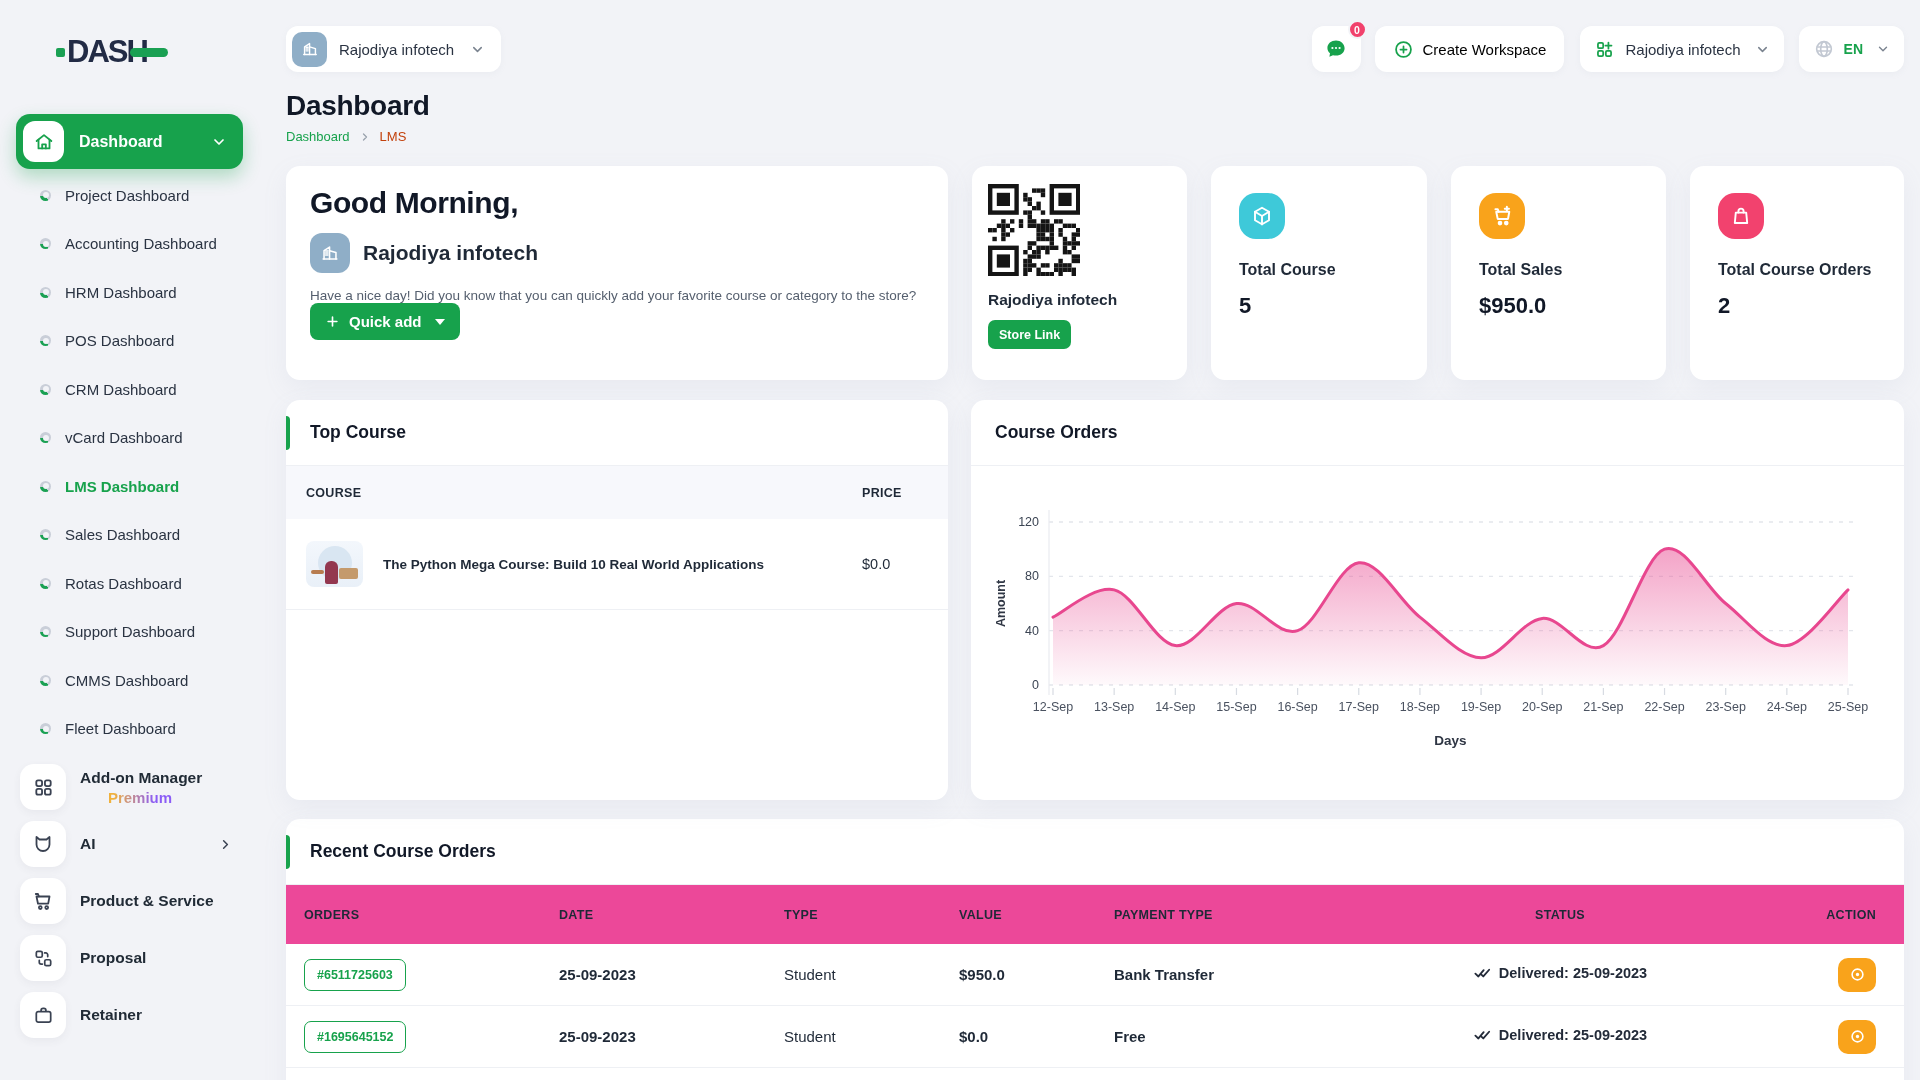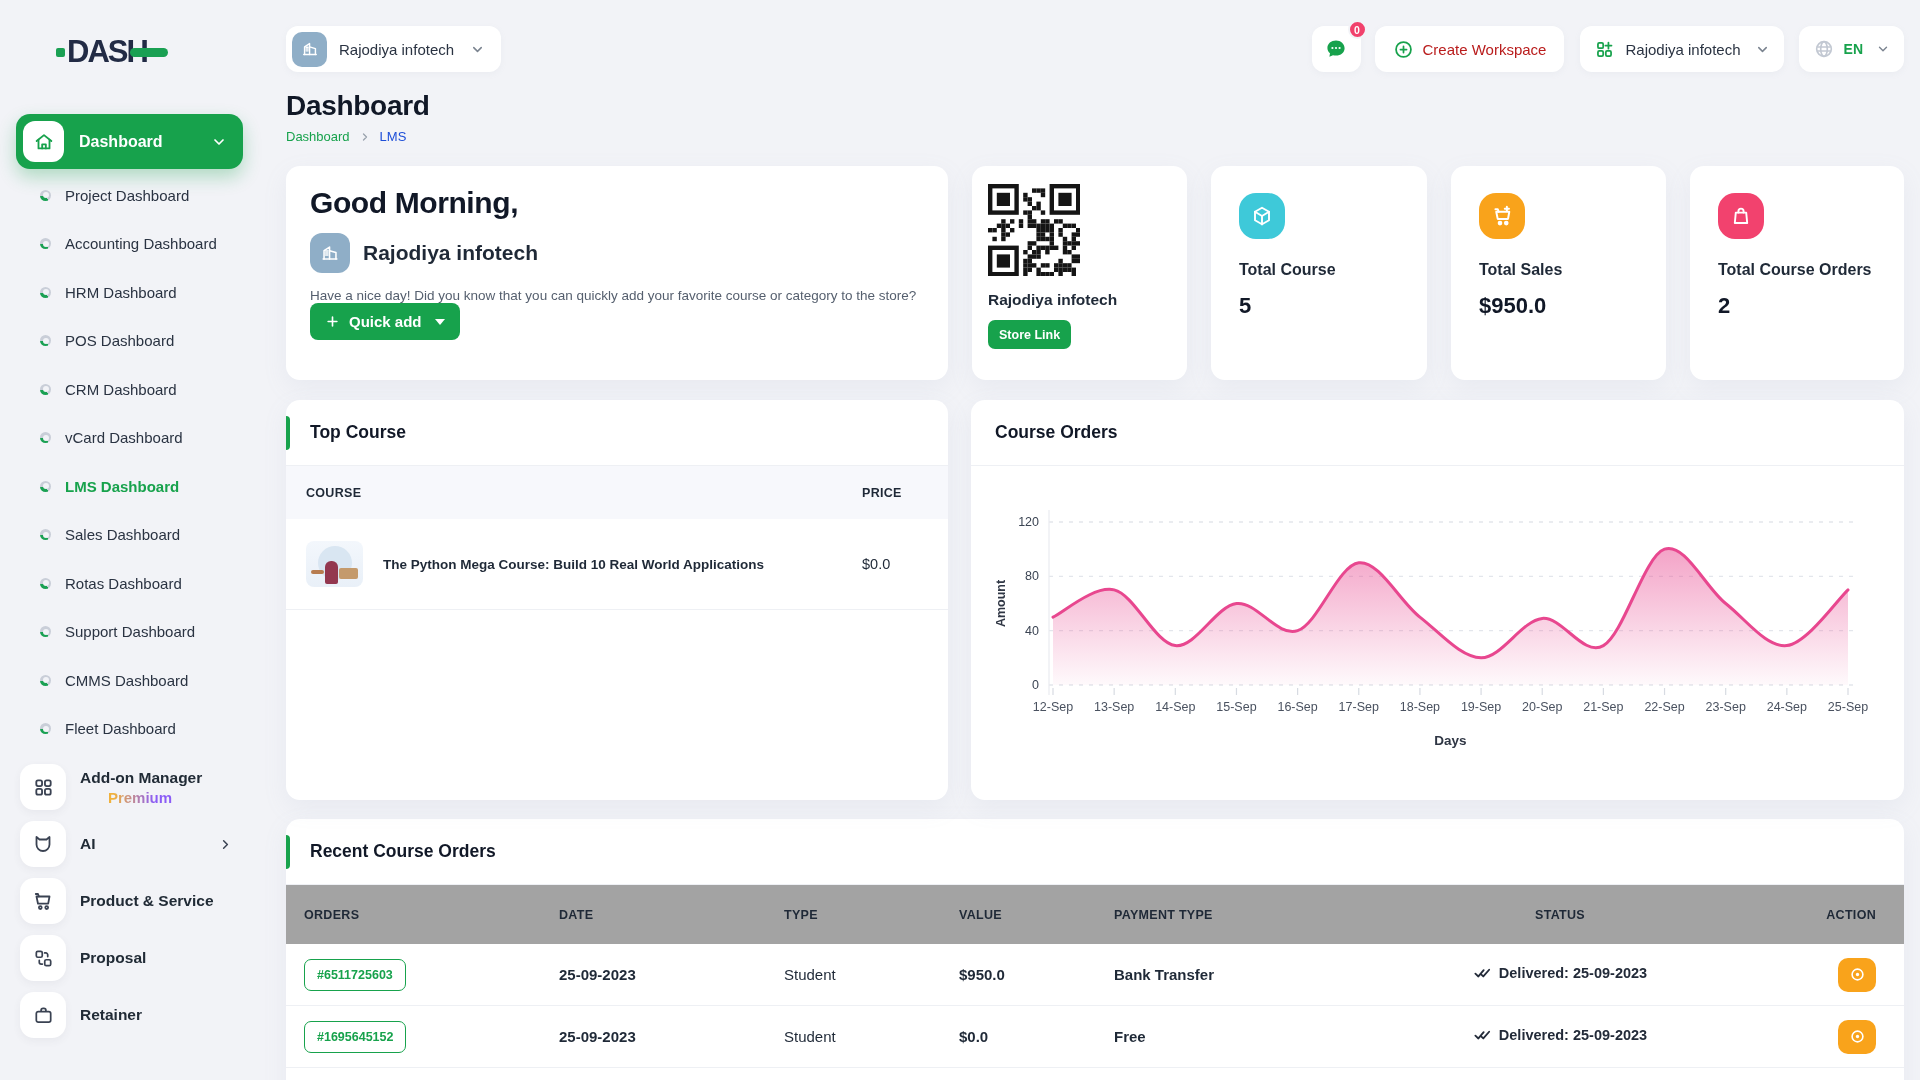--- a/index.html
+++ b/index.html
@@ -45,32 +45,32 @@
   .ws-avatar { width:35px; height:35px; border-radius:10px; background:#8FAEC7;
     display:flex; align-items:center; justify-content:center; color:#fff; }
   .ws-avatar.sm { width:40px; height:40px; border-radius:12px; }
   .chip-label { font-size:15px; font-weight:500; color:#2A3342; }
   .chev-g { color:#7A838F; display:flex; margin-left:4px; }
   .spacer { flex:1; }
   .notif { width:49px; justify-content:center; position:relative; margin-right:14px; }
   .notif-badge { position:absolute; top:-6px; right:-6px; min-width:19px; height:19px; border-radius:50%;
     background:#F1416C; color:#fff; font-size:10.5px; font-weight:700; display:flex;
     align-items:center; justify-content:center; border:2px solid #F2F3F7; }
-  .create-ws { padding:0 18px; gap:9px; margin-right:16px; font-size:15px; font-weight:500; color:#b91c1c; }
+  .create-ws { padding:0 18px; gap:9px; margin-right:16px; font-size:15px; font-weight:500; color:#000000; }
   .ws-menu { padding:0 14px; gap:10px; margin-right:15px; }
   .lang { padding:4px 14px; gap:9px; }
   .lang .code { font-size:14px; font-weight:700; color:#17A24C; }
   .green-ic { color:#17A24C; display:flex; }
   .gray-ic { color:#C2C8D2; display:flex; }
 
   .page-title { margin-top:18px; font-size:28px; font-weight:700; color:#111827; letter-spacing:-.3px; }
   .breadcrumb { margin-top:7px; display:flex; align-items:center; gap:9px; font-size:13px; }
   .bc-link { color:#17A24C; cursor:pointer; }
   .bc-sep { color:#9AA2AE; display:flex; }
-  .bc-cur { color:#1d4ed8;text-align:center; }
+  .bc-cur { color:#c2410c;text-align:center; }
 
   .card { background:#fff; border-radius:14px; box-shadow:0 8px 24px rgba(146,153,184,.10); }
   .row1 { margin-top:22px; display:grid; grid-template-columns:662px 215px 216px 215px 1fr; gap:24px; height:214px; }
   .row2 { margin-top:20px; display:grid; grid-template-columns:662px 1fr; gap:23px; height:398px; }
   .row3 { margin-top:21px; height:300px; }
 
   
   .greet { padding:20px 24px; }
   .greet-title { font-size:30px; font-weight:700; color:#111827; letter-spacing:-.4px; }
   .greet-user { margin-top:13px; display:flex; align-items:center; gap:13px; }
@@ -113,21 +113,21 @@
   .thumb { width:57px; height:46px; border-radius:8px; flex:none; position:relative; overflow:hidden;
     background:linear-gradient(180deg,#F3F7FC,#E9F0F8); }
   .thumb::before { content:""; position:absolute; left:50%; top:5px; transform:translateX(-50%);
     width:34px; height:34px; border-radius:50%; background:#D9E6F2; }
   .thumb::after { content:""; position:absolute; left:19px; bottom:3px; width:13px; height:23px;
     border-radius:6px 6px 2px 2px; background:#93374F; }
   .thumb .desk { position:absolute; right:5px; bottom:8px; width:19px; height:11px; background:#C49A6C; border-radius:2px; }
   .thumb .shelf { position:absolute; left:5px; bottom:13px; width:13px; height:4px; background:#B77C4F; border-radius:2px; }
 
   
-  .ro-head { height:59px; background:#a3a3a3; display:grid;
+  .ro-head { height:59px; background:#ec4899; display:grid;
     grid-template-columns:255px 225px 175px 155px 240px 1fr 110px; align-items:center; padding:0 28px 0 18px; }
   .ro-row { height:62px; display:grid; grid-template-columns:255px 225px 175px 155px 240px 1fr 110px;
     align-items:center; padding:0 28px 0 18px; border-bottom:1px solid #EEF0F4; }
   .c-center { text-align:center; }
   .c-right { text-align:right; }
   .order-pill { display:inline-flex; align-items:center; height:32px; padding:0 12px; border:1px solid #17A24C;
     border-radius:7px; color:#17A24C; font-size:12.5px; font-weight:600; background:#fff; cursor:pointer; }
   .ro-date,.ro-value,.ro-pay { font-size:15px; font-weight:700; color:#1F2937; }
   .ro-name { font-size:15px; color:#1F2937; }
   .ro-status { display:inline-flex; align-items:center; gap:7px; font-size:14.5px; font-weight:600; color:#232B39; }

